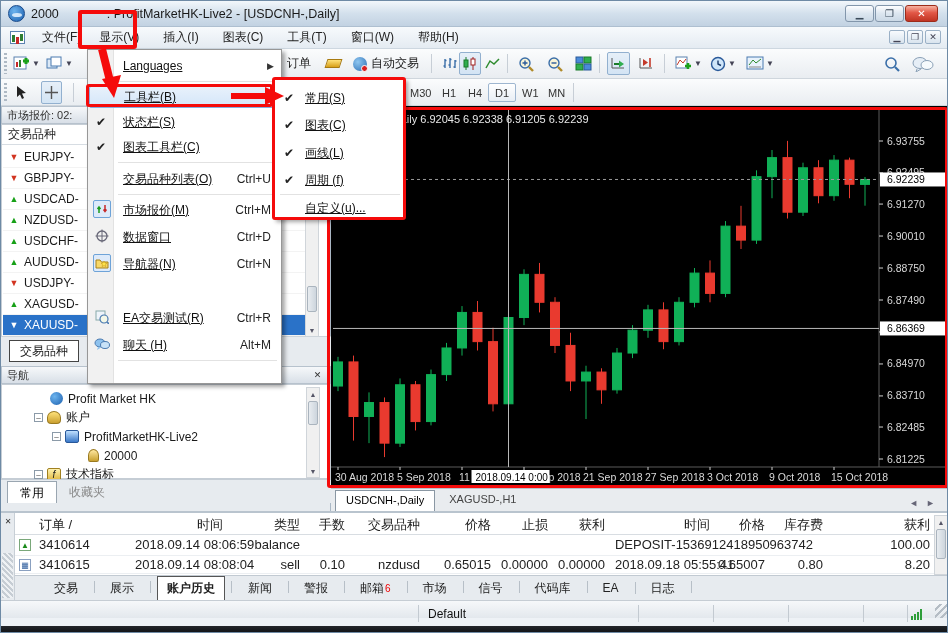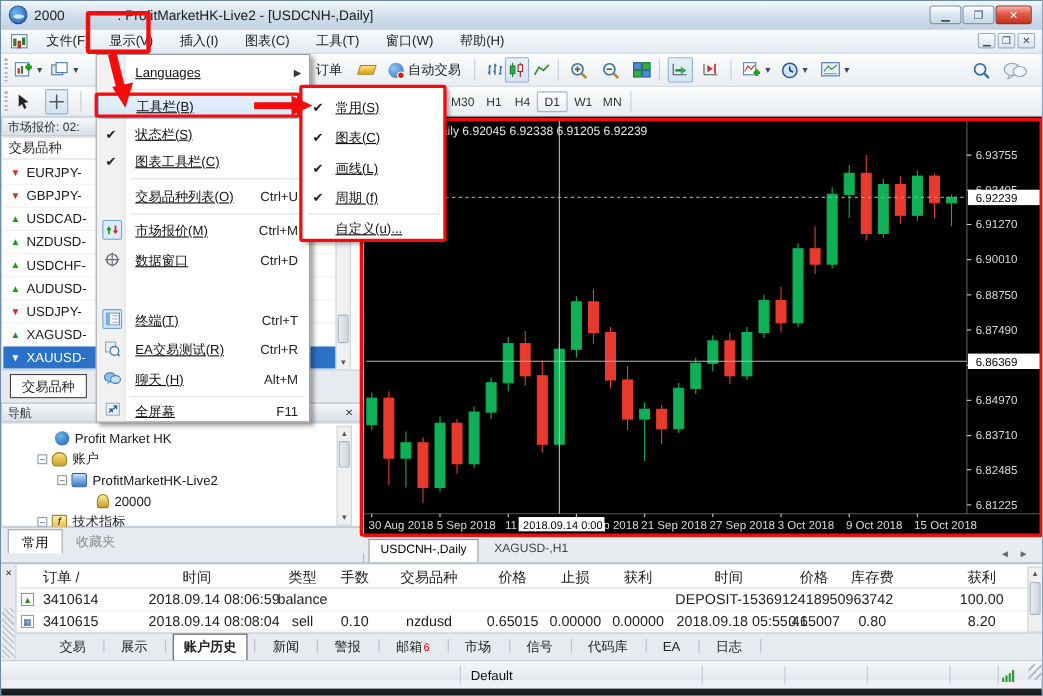--- a/index.html
+++ b/index.html
@@ -75,21 +75,21 @@
   .ctab-arrows{position:absolute;right:6px;bottom:3px;font-size:9px;color:#667;letter-spacing:8px;}
   #chart-svg{left:0;top:0;width:948px;height:633px;z-index:5;pointer-events:none;}
   
   #terminal{left:0;top:510px;width:948px;height:89px;background:#fff;border-top:2px solid #b9c4ce;}
   #t-left{position:absolute;left:0;top:0;width:14px;height:89px;background:#e7ebef;border-right:1px solid #c8cfd6;}
   #t-left .tex{position:absolute;left:1px;top:40px;width:11px;height:45px;
     background:repeating-linear-gradient(45deg,#c6cdd4 0 2px,#eef1f4 2px 4px);}
   .t-close{position:absolute;left:1px;top:2px;width:12px;height:12px;font-size:8px;display:flex;align-items:center;justify-content:center;color:#333;}
   .t-hrow{position:absolute;left:14px;top:2px;width:920px;height:20px;border-bottom:1px solid #d8dde2;}
   .t-cell{position:absolute;top:1px;font-size:13px;color:#222;white-space:nowrap;}
-  .ra{text-align:center;}
+  .ra{text-align:right;}
   .t-row{position:absolute;left:14px;width:920px;height:20px;border-bottom:1px solid #eceff2;}
   .rowico{position:absolute;left:4px;top:3px;width:12px;height:12px;border:1px solid #8aa;display:flex;align-items:center;justify-content:center;font-size:8px;}
   .c-order{left:24px;} .c-time{left:120px;width:88px;} .c-type{left:235px;width:50px;}
   .c-lots{left:285px;width:45px;} .c-sym{left:345px;width:60px;} .c-price{left:426px;width:50px;}
   .c-sl{left:483px;width:50px;} .c-tp{left:540px;width:50px;} .c-time2{left:600px;width:95px;}
   .c-price2{left:700px;width:50px;} .c-swap{left:748px;width:60px;} .c-profit{left:840px;width:75px;}
   .c-comment{left:598px;width:200px;}
   #t-tabs{position:absolute;left:14px;bottom:0;width:934px;height:25px;background:#e7ebef;border-top:1px solid #c2cad2;display:flex;align-items:center;padding-left:30px;}
   .t-tab{padding:3px 9px;margin-right:14px;font-size:12px;color:#222;position:relative;}
   .t-tab:after{content:"";position:absolute;right:-8px;top:4px;width:1px;height:12px;background:#b7bfc7;}
@@ -658,30 +658,29 @@
     <div class="m-row" style="top:176px;">
       <span class="micon" style="top:1px;">
           <svg width="14" height="14">
             <circle cx="7" cy="7" r="5" fill="none" stroke="#667" stroke-width="1.3"></circle>
             <path d="M7 0.5 V13.5 M0.5 7 H13.5" stroke="#667"></path>
           </svg>
         </span>
       <span class="m-label">数据窗口</span>
         <span class="m-short">Ctrl+D</span>
     </div>
-    <div class="m-row" style="top:230px;">
+    <div class="m-row" style="top:203px;">
       <span class="micon boxed" style="top:1px;">
-          <svg width="13" height="12">
-            <rect x="0.5" y="0.5" width="12" height="11" fill="#fff" stroke="#4a7ab0"></rect>
-            <rect x="0.5" y="0.5" width="3.5" height="11" fill="#7ab0e8"></rect>
-            <path d="M6 3 h5 M6 6 h5 M6 9 h5" stroke="#98a8b8"></path>
+          <svg width="14" height="12">
+            <path d="M1 3 h4 l1.5 2 H13 v6 H1 Z" fill="#f8d868" stroke="#a8821a"></path>
+            <path d="M9 4 l1 2 2 .2 -1.5 1.4 .4 2 -1.9 -1 -1.9 1 .4 -2 L6 6.2 l2 -.2 Z" fill="#ffe24a" stroke="#b89010" stroke-width=".5"></path>
           </svg>
         </span>
-      <span class="m-label">终端(T)</span>
-        <span class="m-short">Ctrl+T</span>
+      <span class="m-label">导航器(N)</span>
+        <span class="m-short">Ctrl+N</span>
     </div>
     <div class="m-row" style="top:257px;">
       <span class="micon" style="top:1px;">
           <svg width="14" height="14">
             <rect x="1" y="1" width="9" height="9" fill="#eef4fa" stroke="#8aa"></rect>
             <circle cx="9" cy="9" r="4" fill="#f4f8e8" stroke="#4a7ab0" stroke-width="1.2"></circle>
             <line x1="12" y1="12" x2="14" y2="14" stroke="#4a7ab0" stroke-width="1.6"></line>
           </svg>
         </span>
       <span class="m-label">EA交易测试(R)</span>
@@ -692,30 +691,20 @@
           <svg width="16" height="13">
             <ellipse cx="6" cy="5" rx="5" ry="4" fill="#8ec2ee" stroke="#4a7ab0"></ellipse>
             <ellipse cx="11" cy="7" rx="4.5" ry="3.5" fill="#c8e2f8" stroke="#4a7ab0"></ellipse>
             <path d="M4 9 L3 12 L7 9.5" fill="#8ec2ee"></path>
           </svg>
         </span>
       <span class="m-label">聊天 (H)</span>
         <span class="m-short">Alt+M</span>
     </div>
     <div class="m-sep" style="top:310px;"></div>
-    <div class="m-row" style="top:313px;">
-      <span class="micon" style="top:0;">
-          <svg width="13" height="12">
-            <rect x="0.5" y="0.5" width="12" height="11" fill="#eef4fa" stroke="#8aa0b6"></rect>
-            <path d="M3 9 L6 6 M6 9 L6 6 L3 6 M10 3 L7 6 M7 3 h3 v3" stroke="#2a5a9a" stroke-width="1.2" fill="none"></path>
-          </svg>
-        </span>
-      <span class="m-label">全屏幕</span>
-        <span class="m-short">F11</span>
-    </div>
   </div>
 
   <div id="toolsub" class="abs menu-panel">
     <div class="m-row" style="top:8px;">
       <span class="m-check">✔</span>
         <span class="m-label">常用(S)</span>
     </div>
     <div class="m-row" style="top:35px;">
       <span class="m-check">✔</span>
         <span class="m-label">图表(C)</span>

